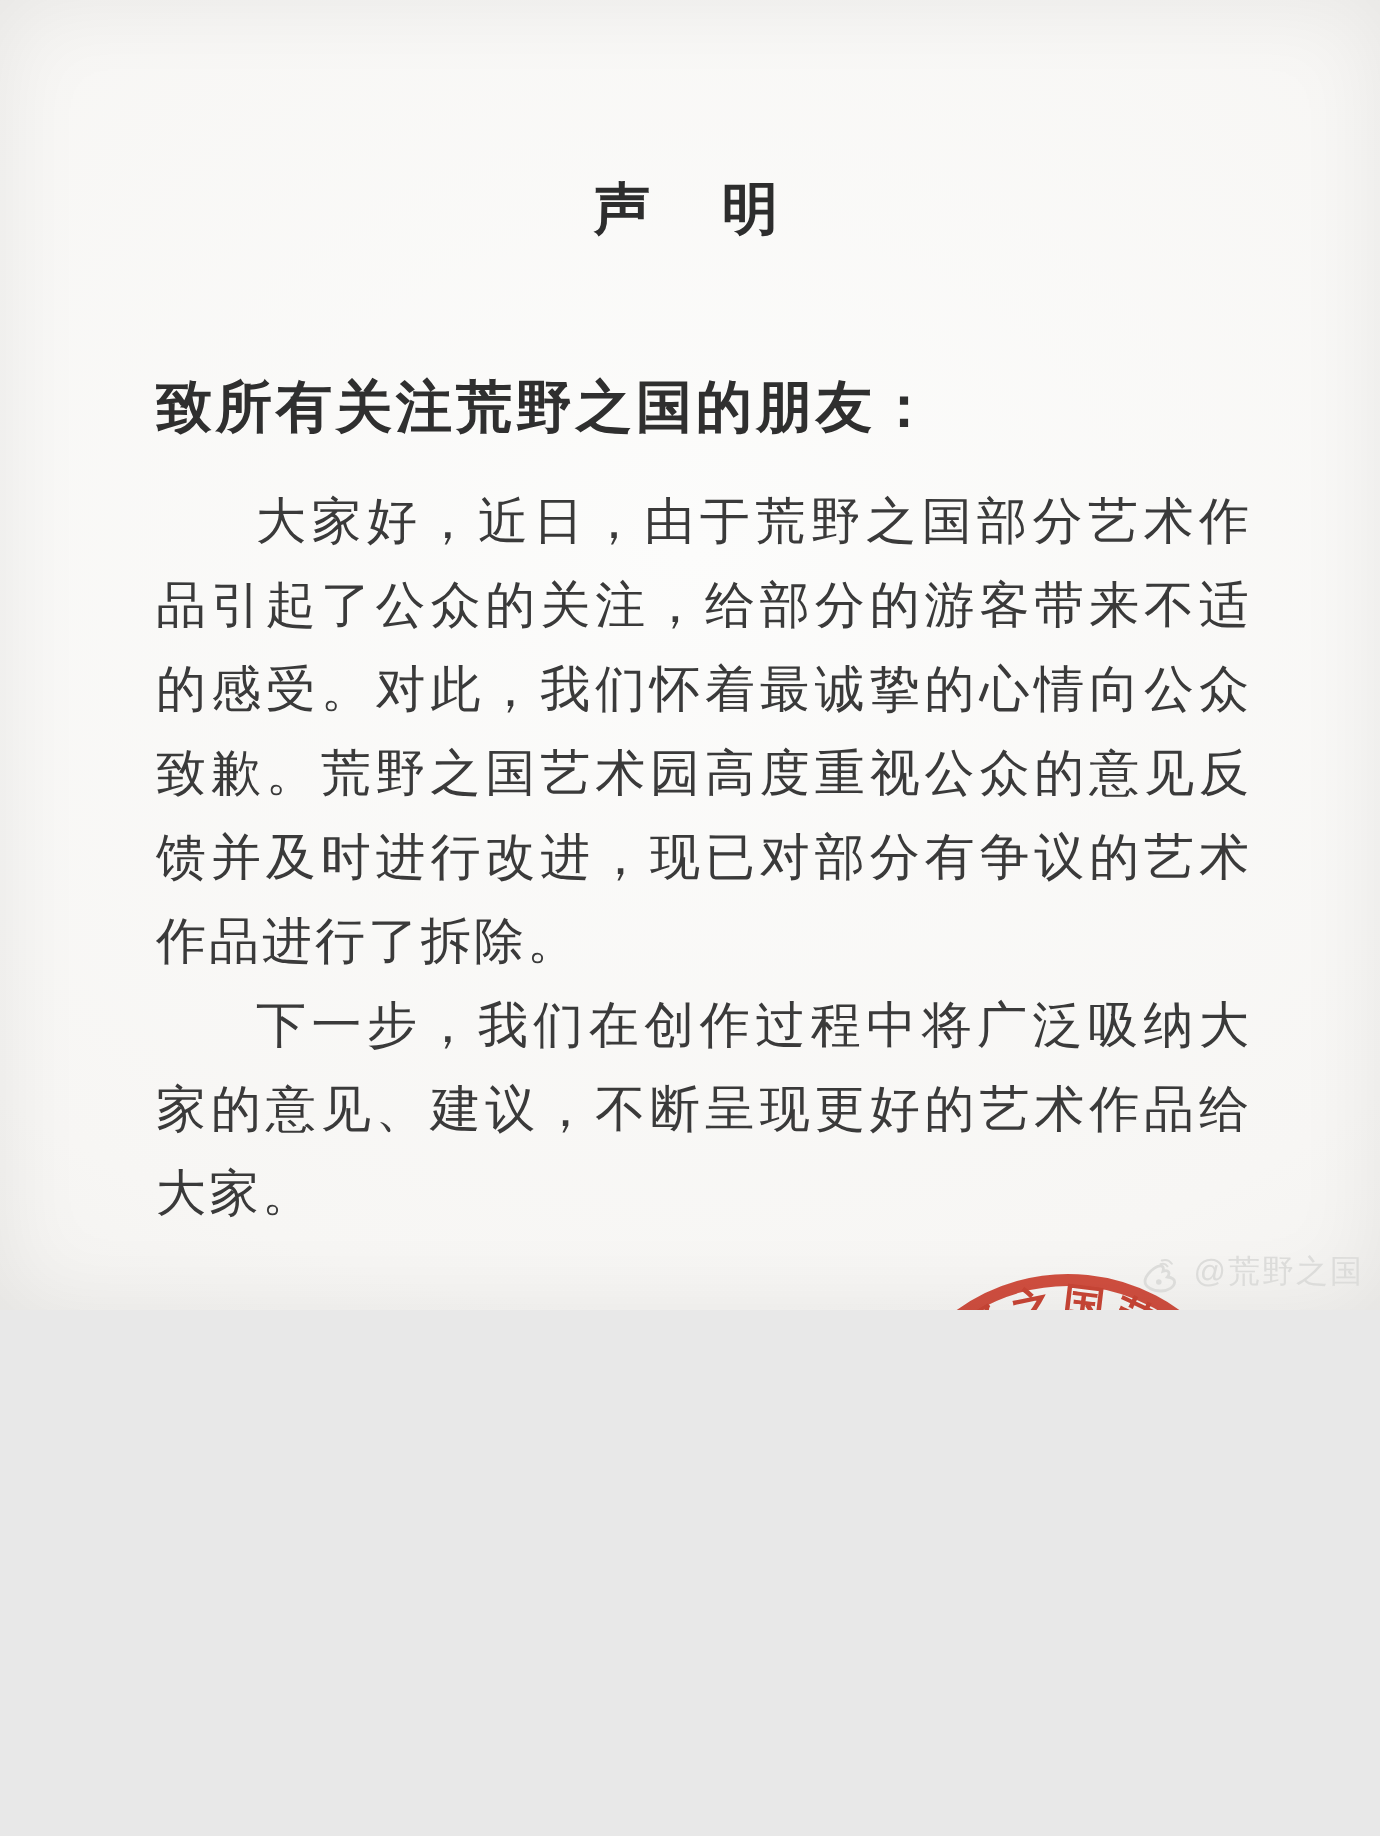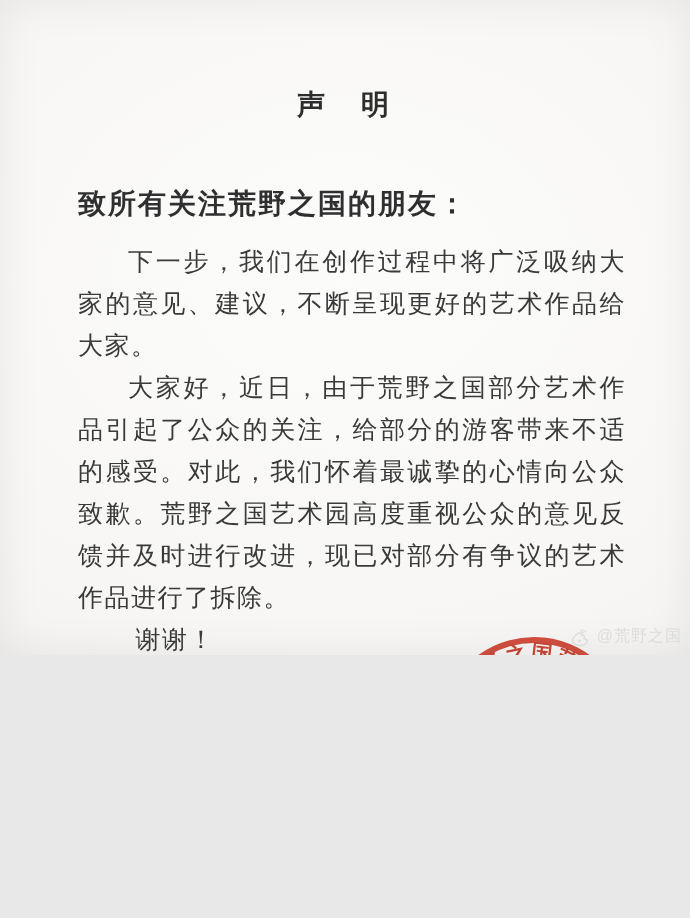--- a/index.html
+++ b/index.html
@@ -53,23 +53,22 @@
 </head>
 <body>
 
 <div class="page">
 
   <h1 class="title">声　明</h1>
 
   <p class="salutation">致所有关注荒野之国的朋友：</p>
 
   <div class="body-text">
+    <p>大家好，近日，由于荒野之国部分艺术作品引起了公众的关注，给部分的游客带来不适的感受。对此，我们怀着最诚挚的心情向公众致歉。荒野之国艺术园高度重视公众的意见反馈并及时进行改进，现已对部分有争议的艺术作品进行了拆除。</p>
     <p>下一步，我们在创作过程中将广泛吸纳大家的意见、建议，不断呈现更好的艺术作品给大家。</p>
-    <p>大家好，近日，由于荒野之国部分艺术作品引起了公众的关注，给部分的游客带来不适的感受。对此，我们怀着最诚挚的心情向公众致歉。荒野之国艺术园高度重视公众的意见反馈并及时进行改进，现已对部分有争议的艺术作品进行了拆除。</p>
-    <p class="closing">谢谢！</p>
   </div>
 
   <div class="sig-block">
     <p class="signature">古城区荒野之国艺术园</p>
     <p class="date">2025 年 10 月 13 日</p>
   </div>
 
   <svg class="seal" viewBox="-104 -104 208 208" xmlns="http://www.w3.org/2000/svg">
     <circle cx="0" cy="0" r="92" fill="none" stroke="#d23a28" stroke-width="6" opacity="0.95"></circle>
     <path id="sealArc" d="M -63 40 A 74 74 0 1 1 63 40" fill="none"></path>

